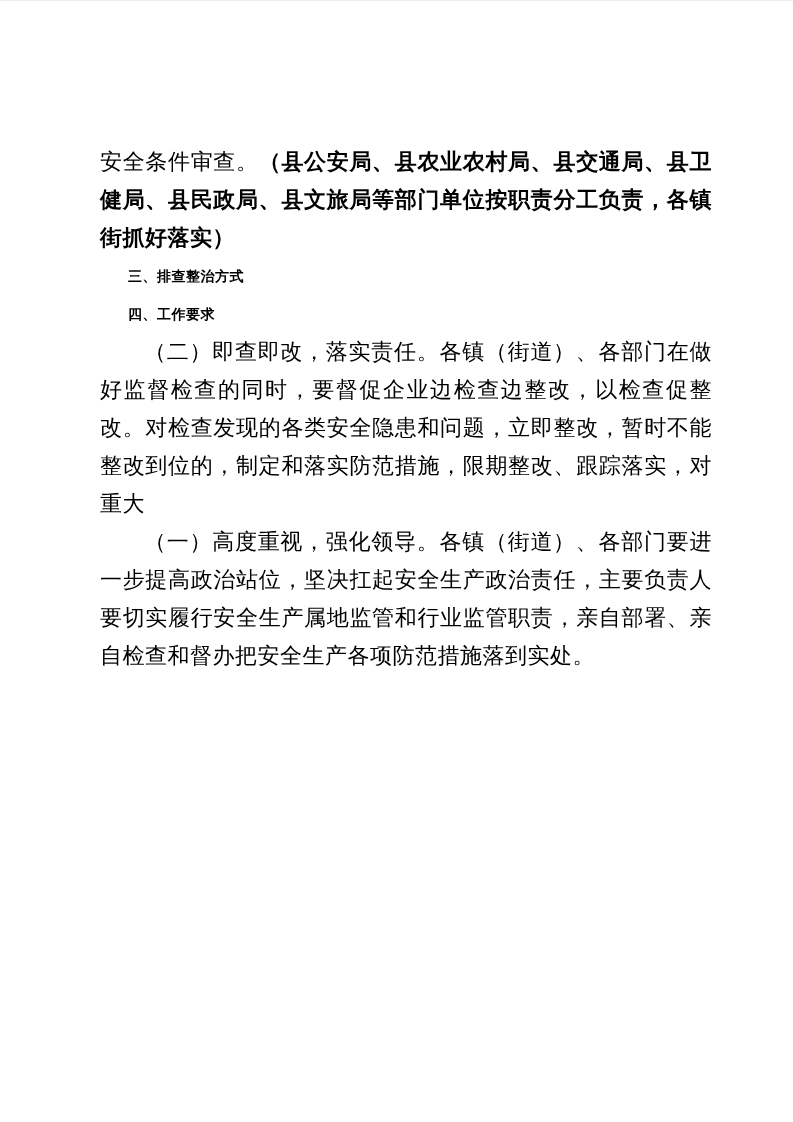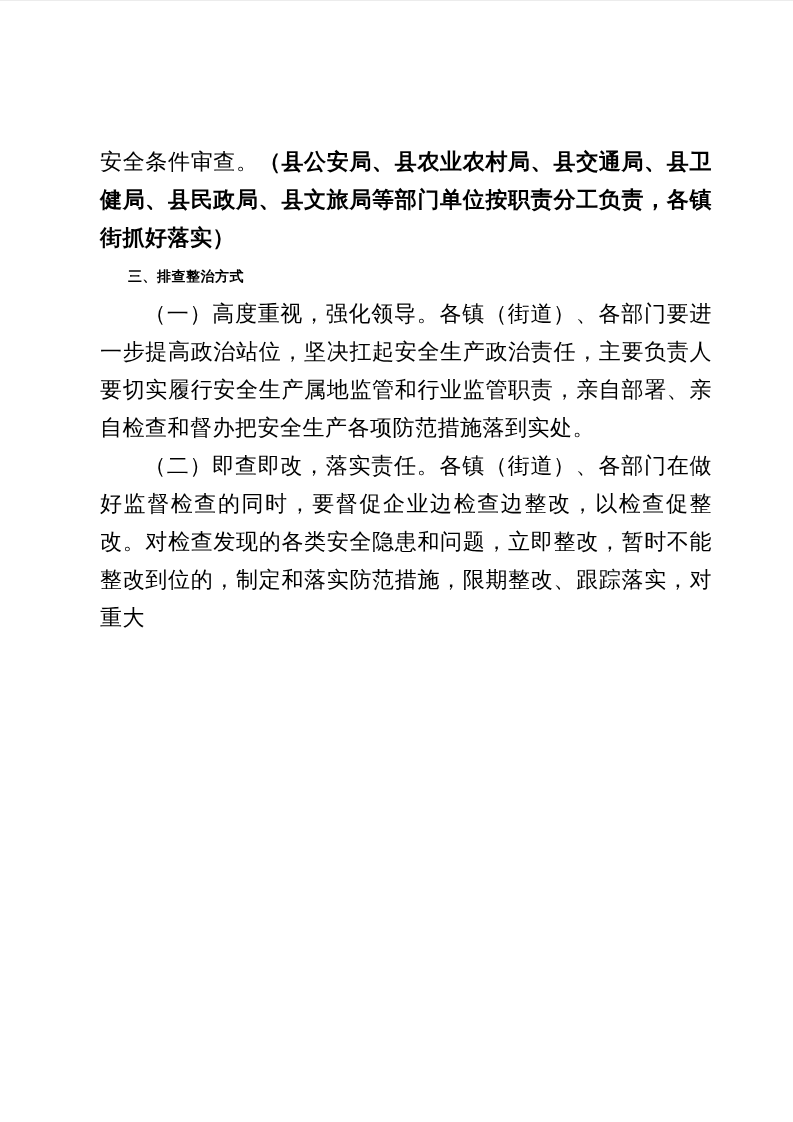--- a/index.html
+++ b/index.html
@@ -52,16 +52,17 @@
     font-weight: 700;
   }
 </style>
 </head>
 <body>
 
 <main class="page">
   <article class="content">
       <p class="paragraph no-indent"><span>安全条件审查。</span><span class="bold">（县公安局、县农业农村局、县交通局、县卫健局、县民政局、县文旅局等部门单位按职责分工负责，各镇街抓好落实）</span></p>
       <h2 class="heading"><span class="bold">三、排查整治方式</span></h2>
+      <h2 class="heading"><span class="bold">四、工作要求</span></h2>
+      <p class="paragraph"><span>（二）即查即改，落实责任。各镇（街道）、各部门在做好监督检查的同时，要督促企业边检查边整改，以检查促整改。对检查发现的各类安全隐患和问题，立即整改，暂时不能整改到位的，制定和落实防范措施，限期整改、跟踪落实，对重大</span></p>
       <p class="paragraph"><span>（一）高度重视，强化领导。各镇（街道）、各部门要进一步提高政治站位，坚决扛起安全生产政治责任，主要负责人要切实履行安全生产属地监管和行业监管职责，亲自部署、亲自检查和督办把安全生产各项防范措施落到实处。</span></p>
-      <p class="paragraph"><span>（二）即查即改，落实责任。各镇（街道）、各部门在做好监督检查的同时，要督促企业边检查边整改，以检查促整改。对检查发现的各类安全隐患和问题，立即整改，暂时不能整改到位的，制定和落实防范措施，限期整改、跟踪落实，对重大</span></p>
     </article>
 </main>
 
 </body></html>

